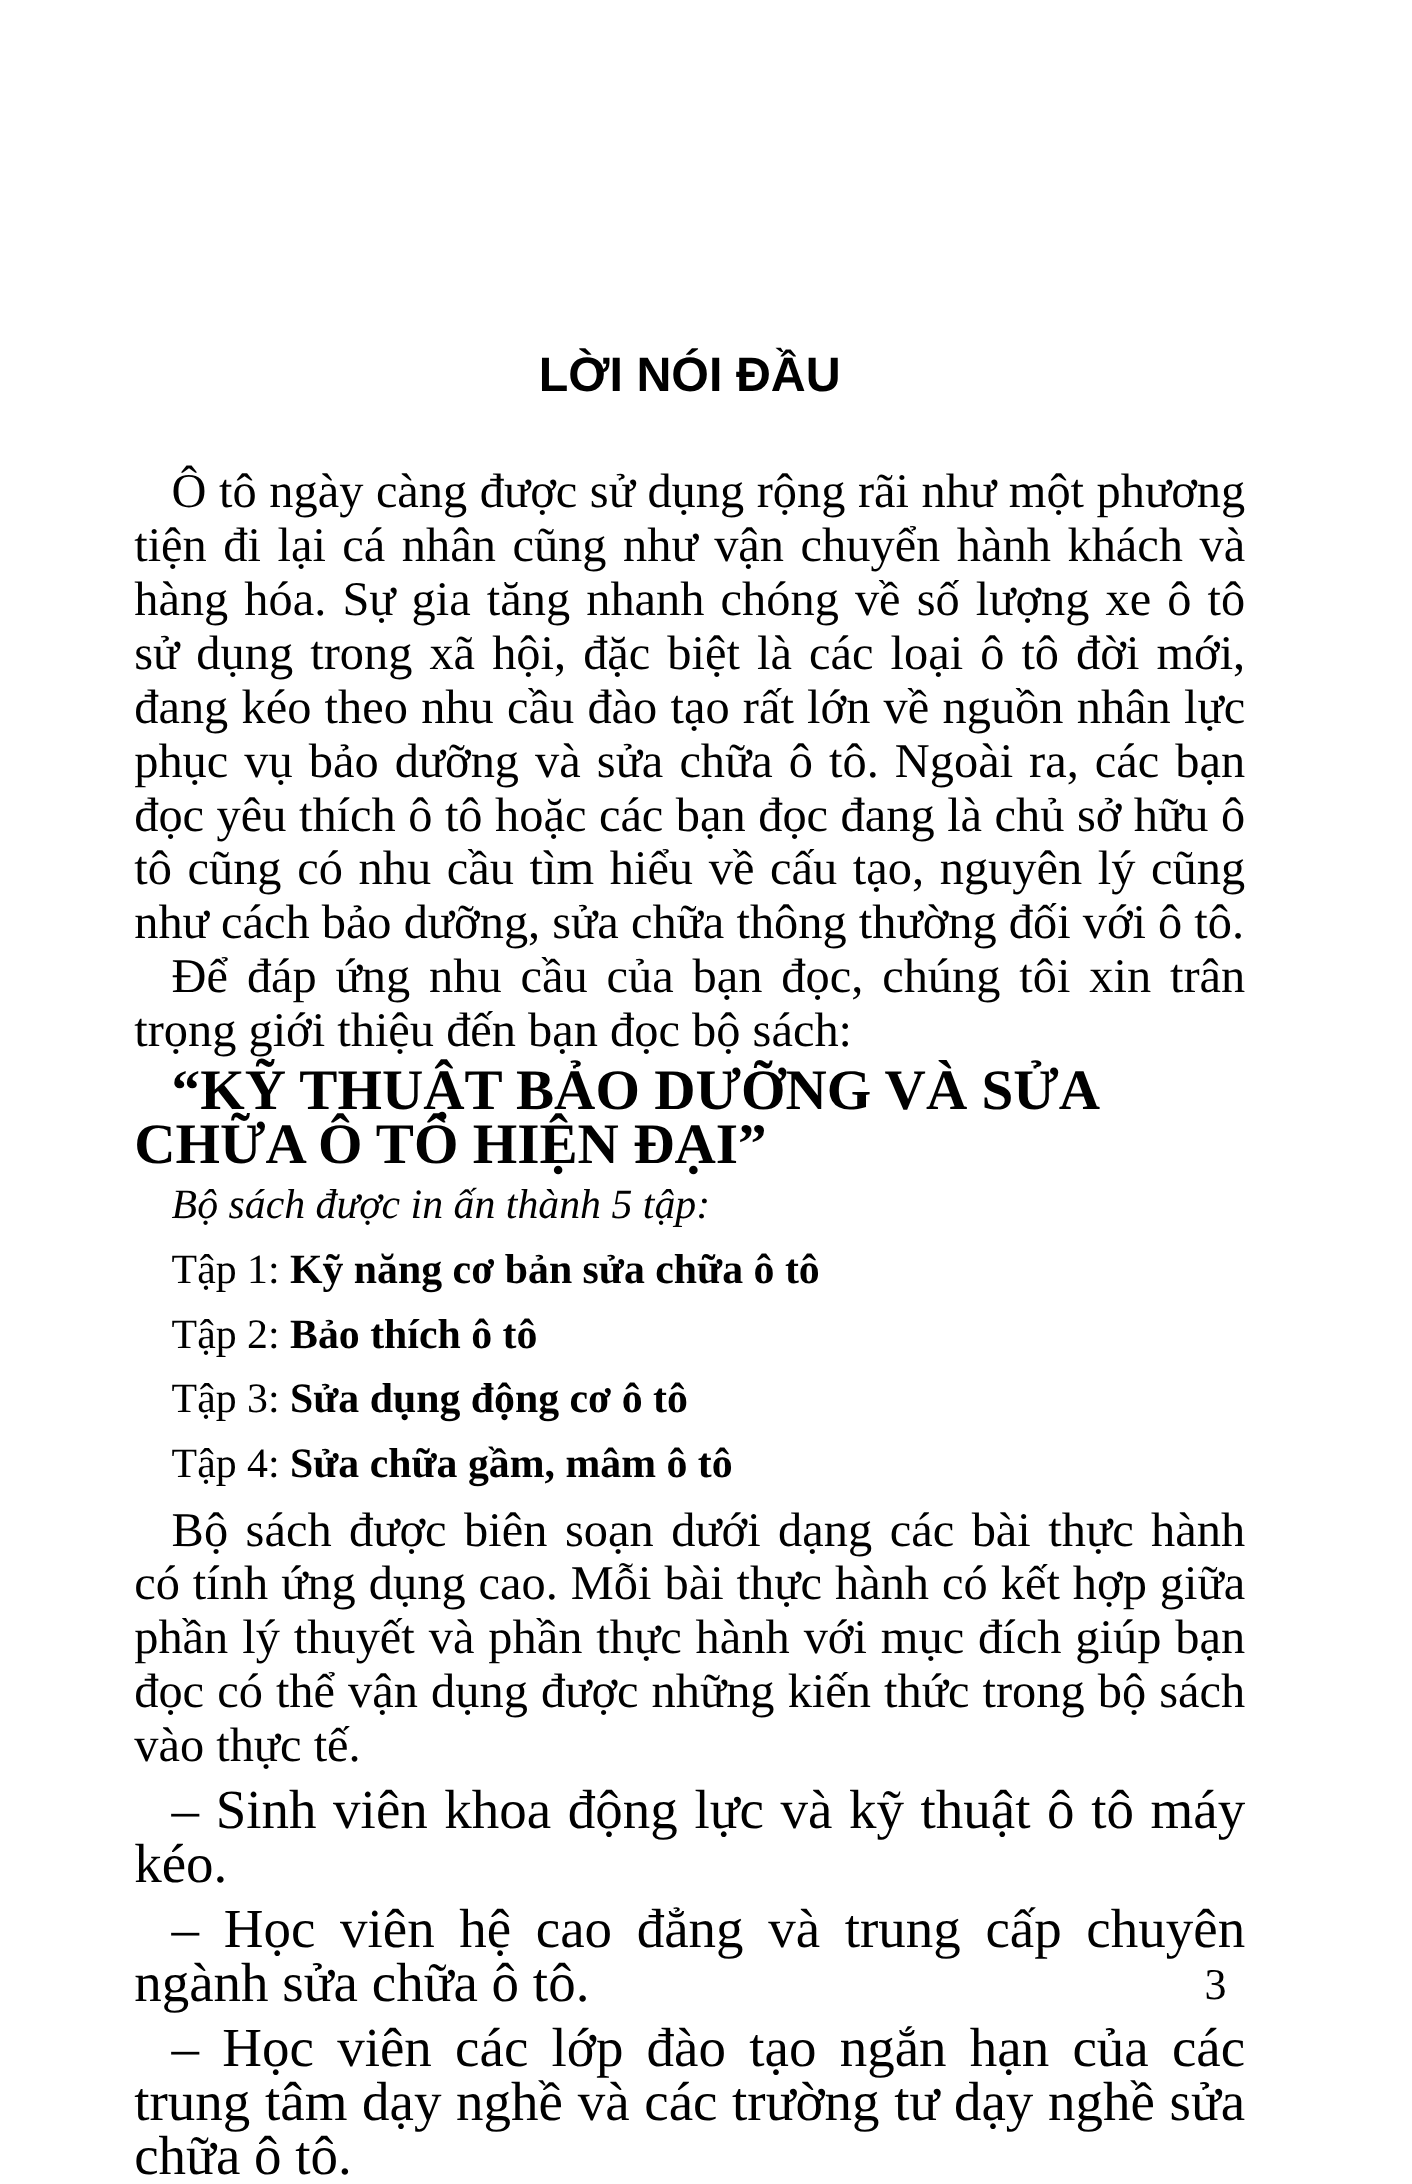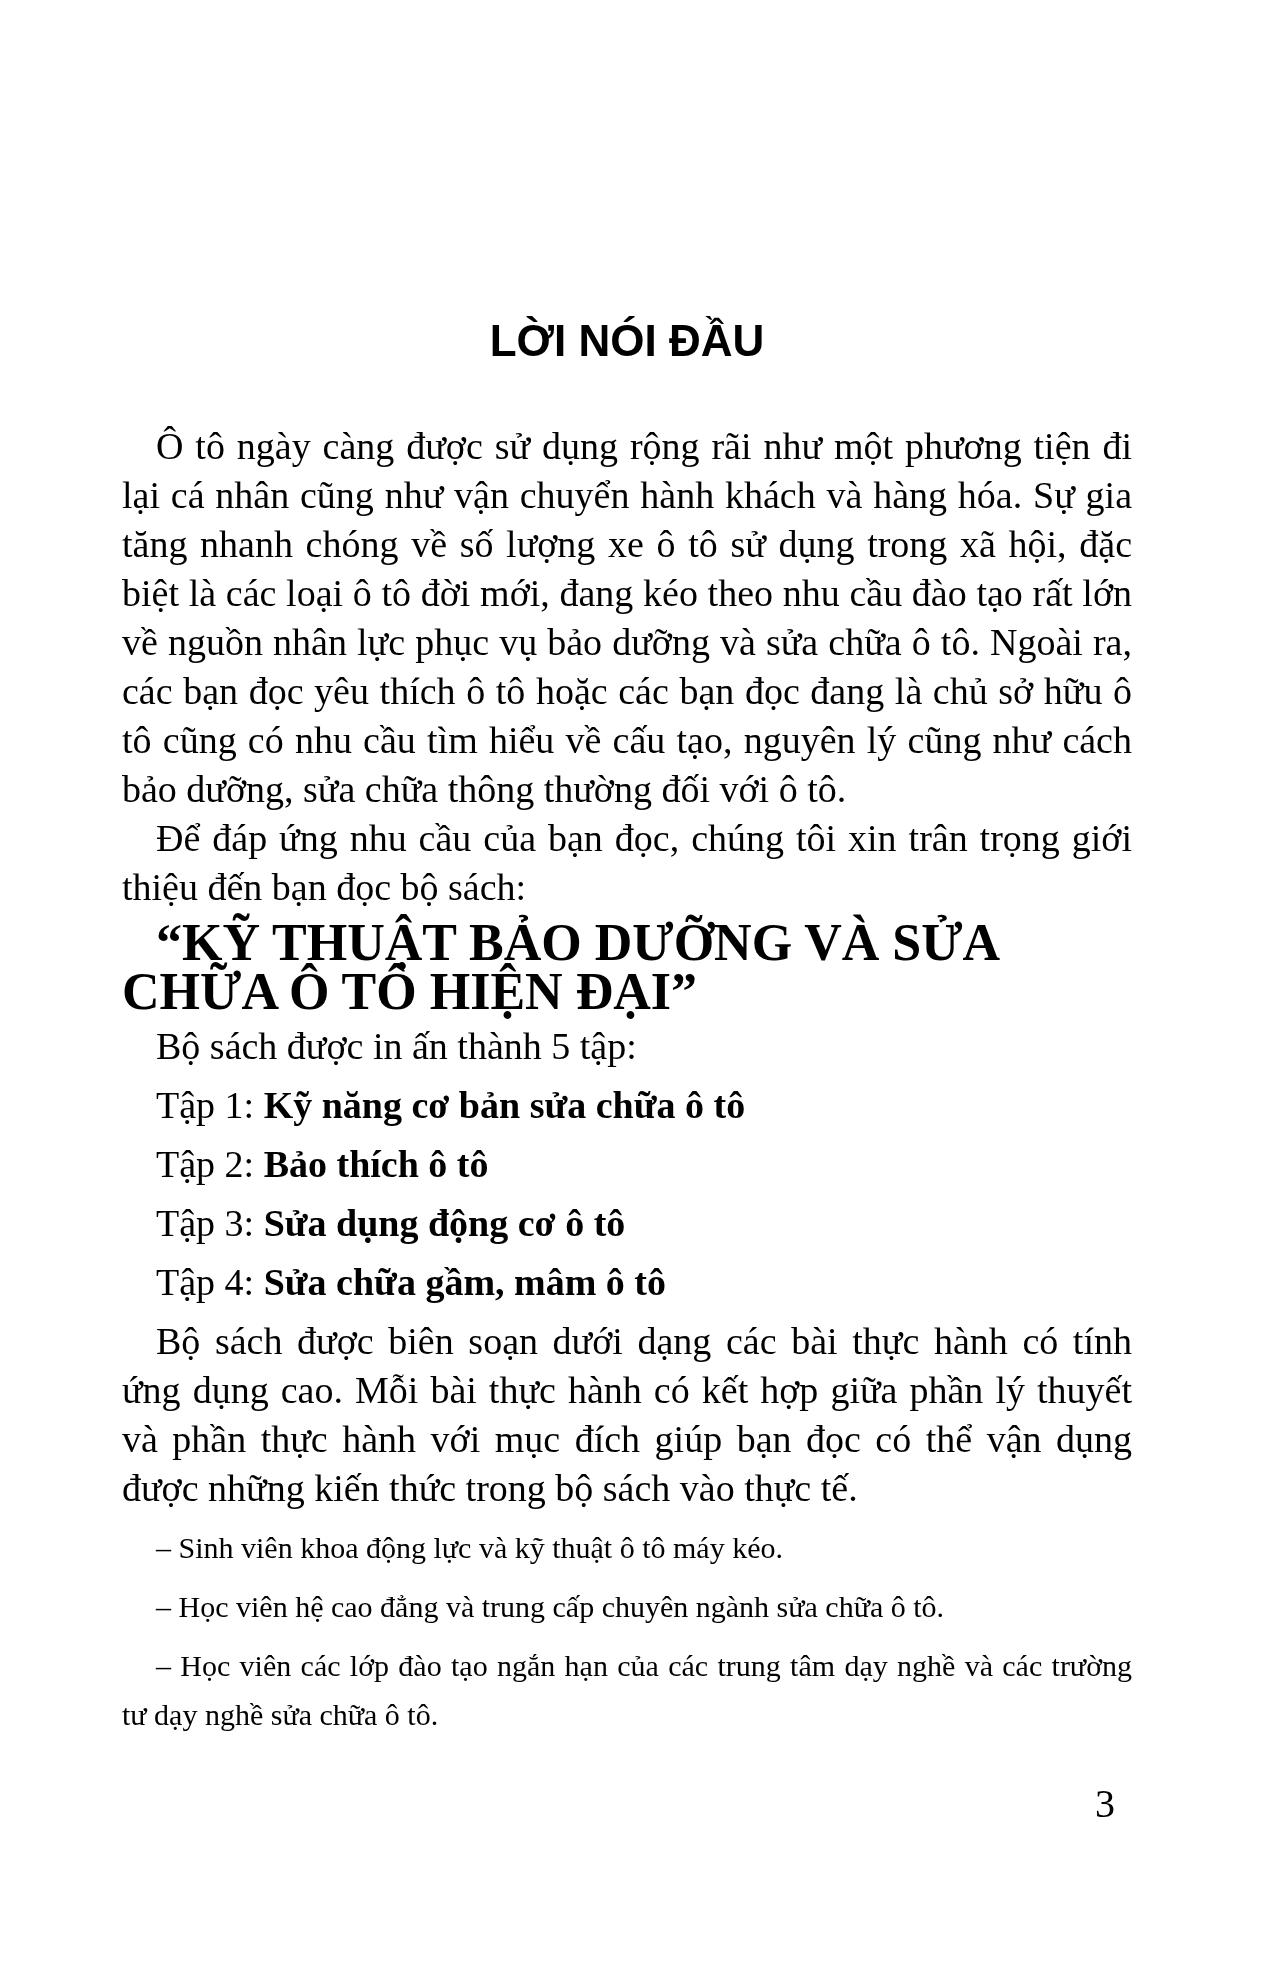--- a/index.html
+++ b/index.html
@@ -22,48 +22,49 @@
   .doc-title {
     font-family: "Liberation Sans", sans-serif;
     font-weight: bold;
     font-size: 44px;
     line-height: 46px;
     text-align: center;
     letter-spacing: 0px;
     margin-bottom: 58px;
   }
   .para {
-    font-size: 38px;
+    font-size: 44px;
     line-height: 49px;
     text-align: justify;
     text-indent: 34px;
   }
   .series-title {
     font-size: 52px;
     line-height: 49px;
     font-weight: bold;
     text-indent: 34px;
     margin-top: 6px;
   }
   .series-intro {
     font-size: 38px;
     line-height: 49px;
     text-indent: 34px;
     margin-top: 6px;
+    font-style: italic;
   }
   .volume {
     font-size: 38px;
     line-height: 49px;
     text-indent: 34px;
     margin-top: 10px;
   }
   .volume .vol-title { font-weight: bold; }
   .volume-list { margin-bottom: 10px; }
   .audience-item {
-    font-size: 30px;
+    font-size: 50px;
     line-height: 49px;
     text-align: justify;
     text-indent: 34px;
     margin-top: 10px;
   }
   .page-number {
     position: absolute;
     left: 1095px;
     top: 1782px;
     font-size: 40px;

